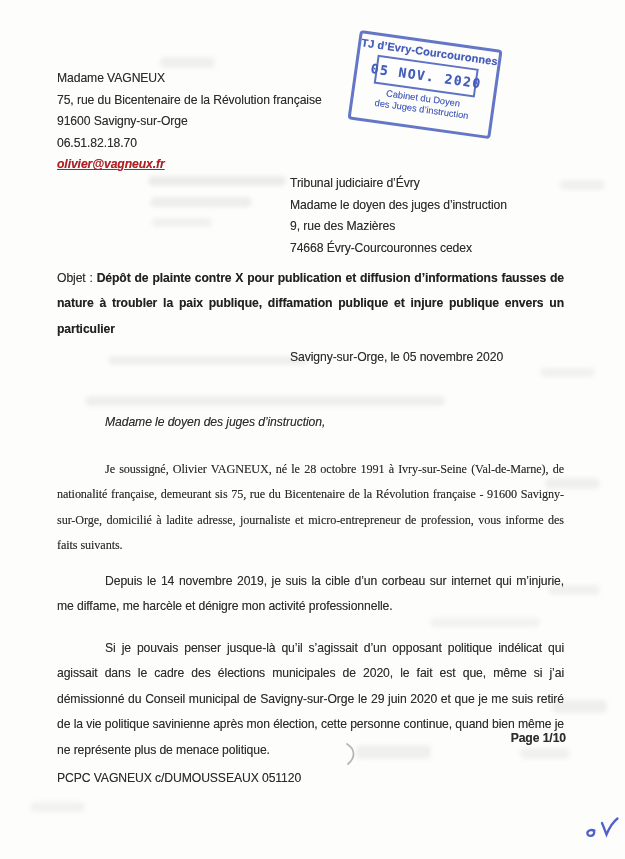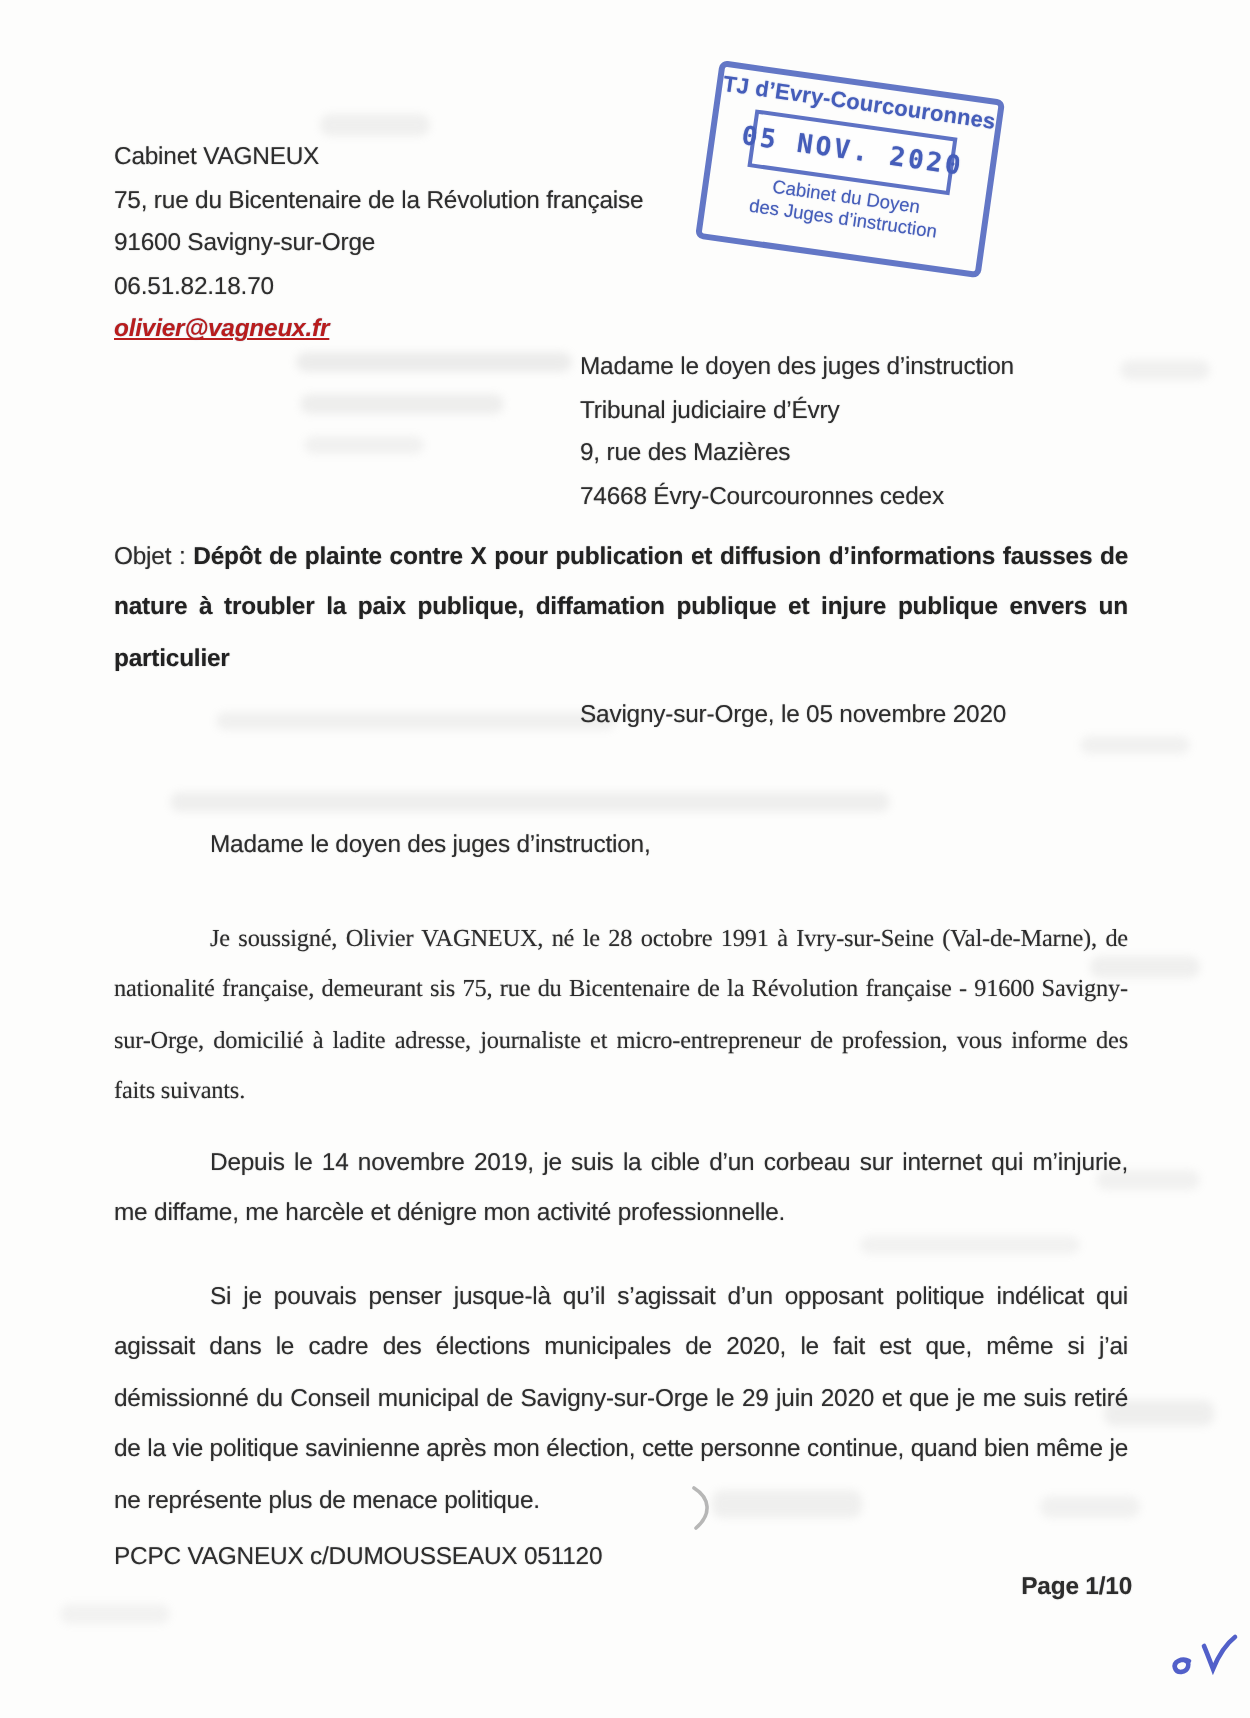--- a/index.html
+++ b/index.html
@@ -68,34 +68,34 @@
   
   .recipient{left:290px;top:173px;line-height:21.6px;}
   
   .subject{
     left:57px;top:266px;width:507px;
     line-height:25.3px;text-align:justify;
   }
   .subject .b{font-weight:bold;color:#222;}
   
   .dateline{left:290px;top:350px;white-space:nowrap;}
-  .salutation{left:105px;top:415px;white-space:nowrap;}
+  .salutation{left:105px;top:415px;white-space:nowrap;font-style:italic;}
   
   .para{
     left:57px;width:507px;
     line-height:25.4px;
     text-align:justify;
     text-indent:48px;
   }
   .p1{top:457px;font-family:Liberation Serif, serif;}
   .p2{top:569px;}
   .p3{top:636px;}
   
   .footer-ref{left:57px;top:771px;font-weight:normal;white-space:nowrap;}
-  .footer-page{right:59px;top:786px;font-weight:bold;white-space:nowrap;}
+  .footer-page{right:59px;top:731px;font-weight:bold;white-space:nowrap;}
   
   .ghost{
     position:absolute;
     background:#a9a9a9;
     border-radius:5px;
     filter:blur(2.2px);
     pointer-events:none;
   }
   
   .initials{left:583px;top:814px;}
@@ -127,30 +127,30 @@
     <div class="stamp-datebox">
       <span class="stamp-date">05 NOV. 2020</span>
     </div>
     <div class="stamp-caption">
       <div>Cabinet du Doyen</div>
       <div>des Juges d’instruction</div>
     </div>
   </div>
 
   <div class="abs txt sender">
-    <div>Cabinet VAGNEUX</div>
+    <div>Madame VAGNEUX</div>
     <div>75, rue du Bicentenaire de la Révolution française</div>
     <div>91600 Savigny-sur-Orge</div>
     <div>06.51.82.18.70</div>
     <div><a href="#" class="email">olivier@vagneux.fr</a></div>
   </div>
 
   <div class="abs txt recipient">
+    <div>Tribunal judiciaire d’Évry</div>
     <div>Madame le doyen des juges d’instruction</div>
-    <div>Tribunal judiciaire d’Évry</div>
     <div>9, rue des Mazières</div>
     <div>74668 Évry-Courcouronnes cedex</div>
   </div>
 
   <div class="abs txt subject">
     <span>Objet : </span><span class="b">Dépôt de plainte contre X pour publication et diffusion d’informations fausses de nature à troubler la paix publique, diffamation publique et injure publique envers un particulier</span>
   </div>
 
   <div class="abs txt dateline">Savigny-sur-Orge, le 05 novembre 2020</div>
 

